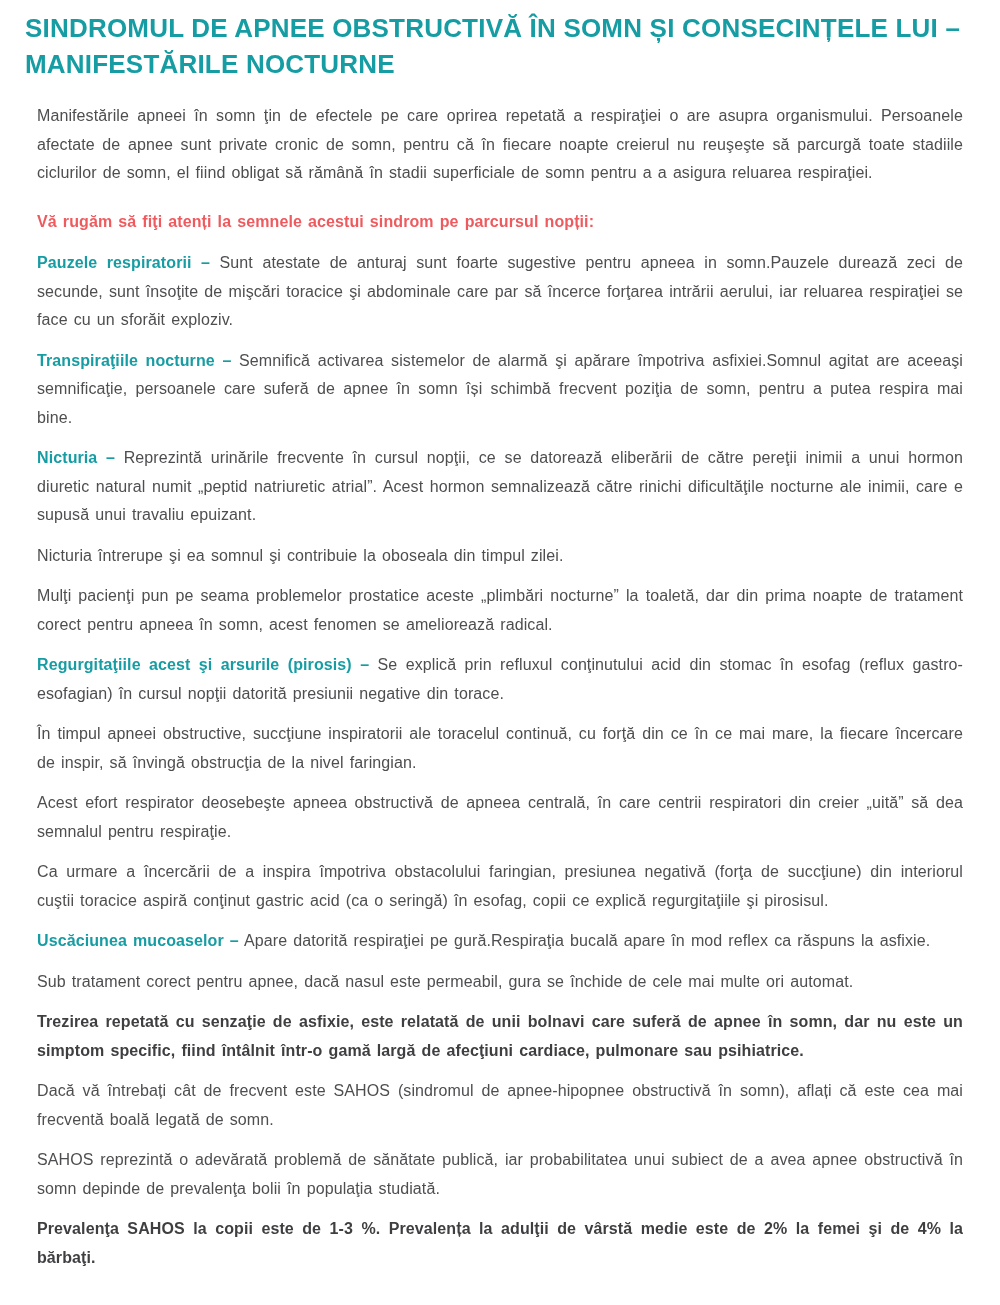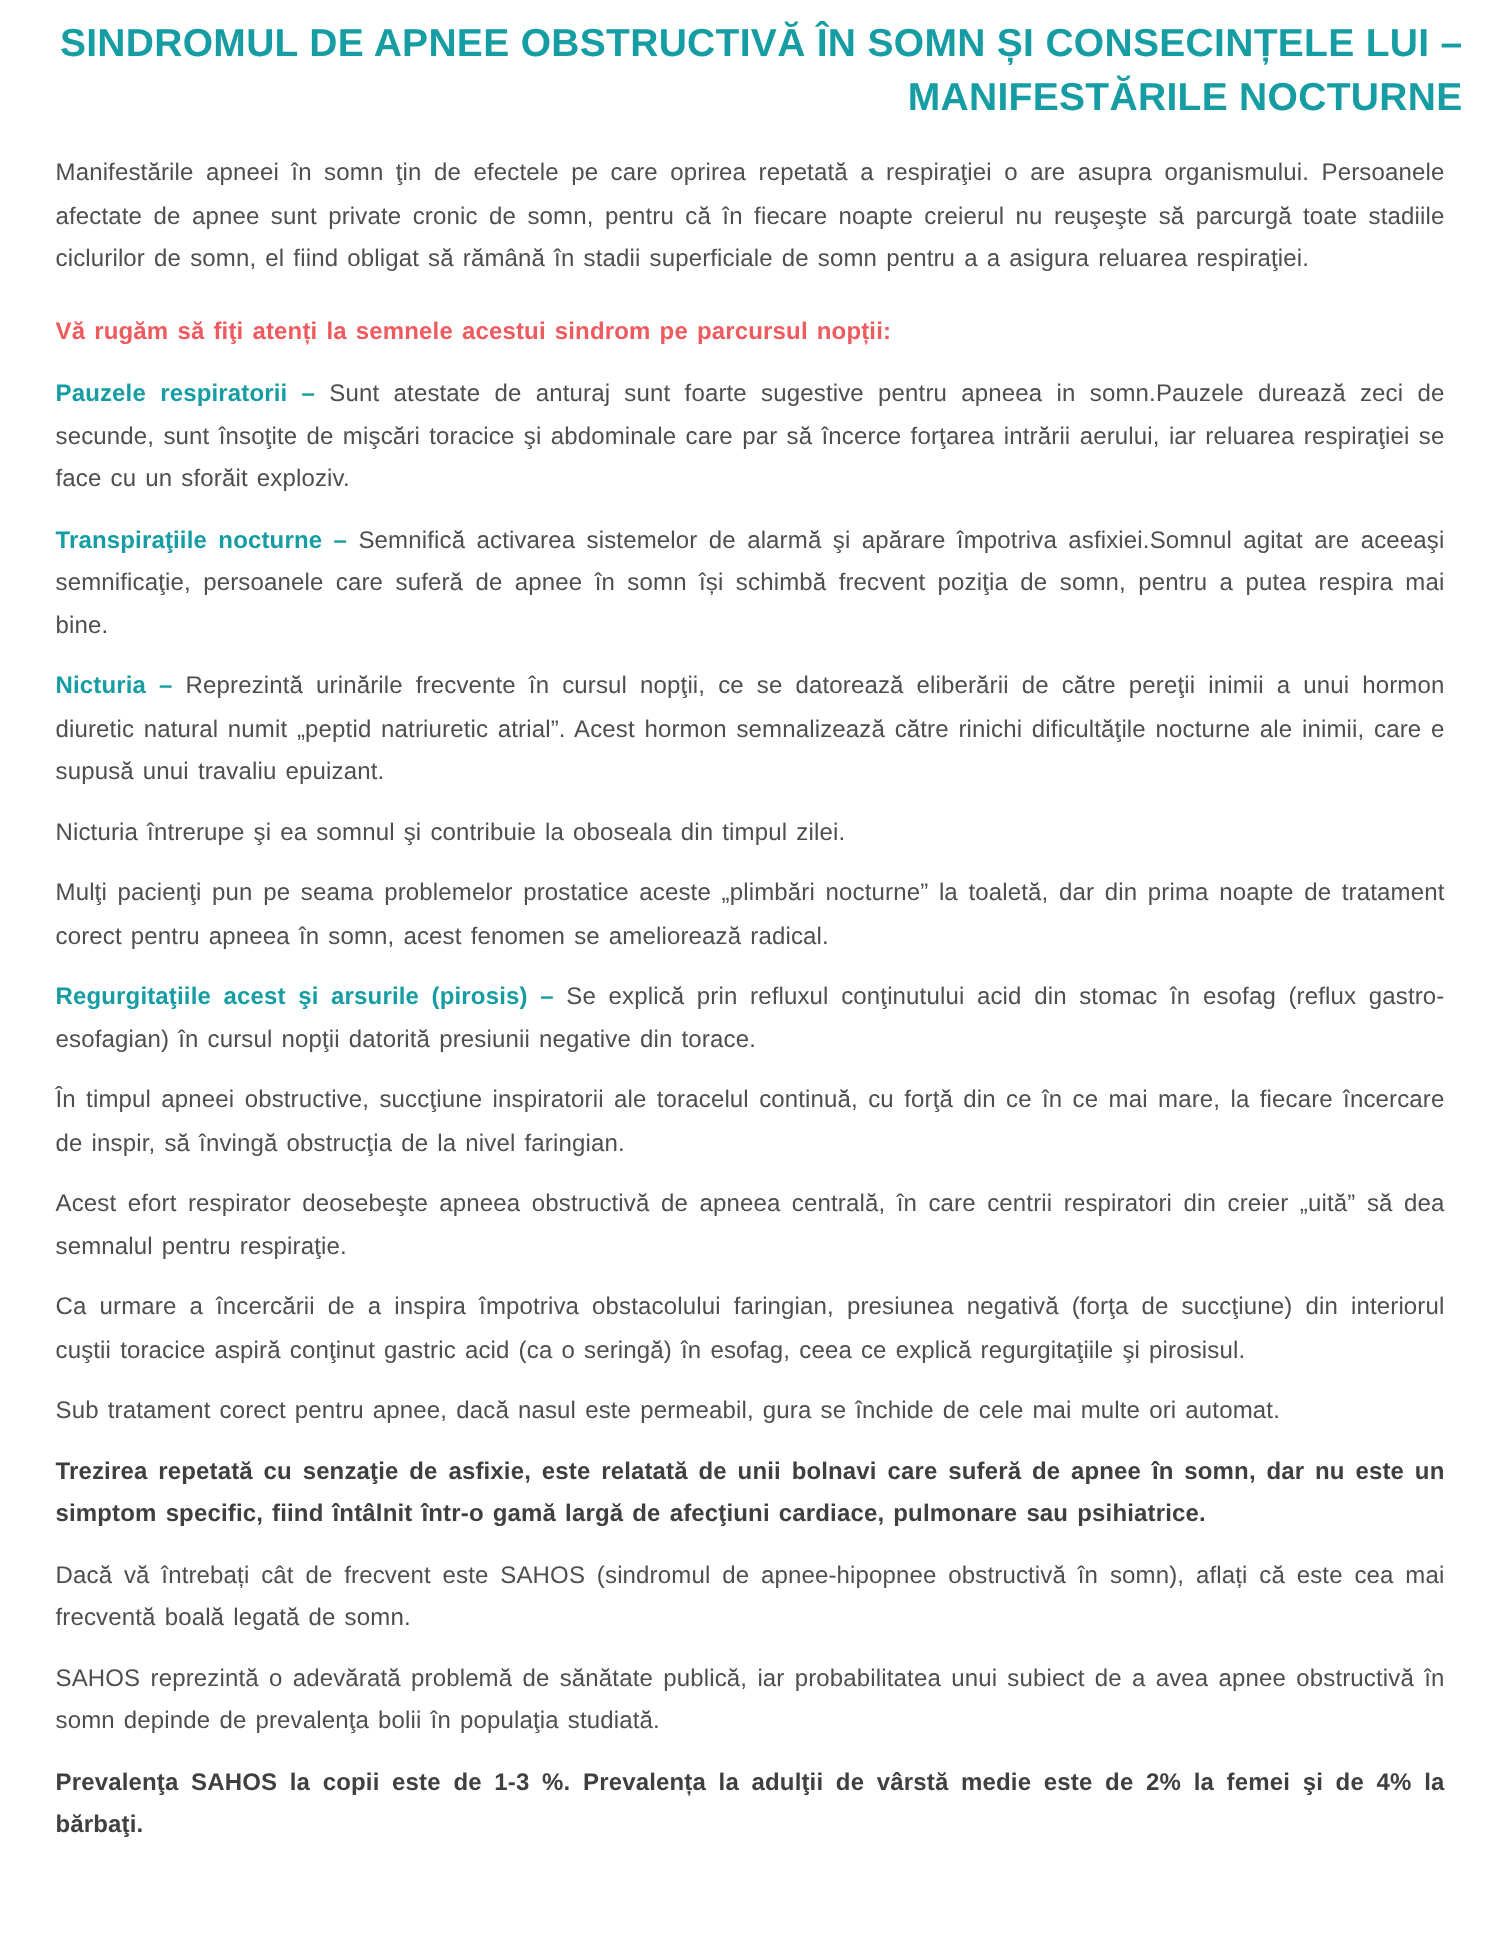--- a/index.html
+++ b/index.html
@@ -17,21 +17,21 @@
     min-height:1305px;
     background:var(--page-bg);
     font-family:"Liberation Sans","DejaVu Sans",sans-serif;
   }
   .page{
     width:1000px;
     padding:8px 25px 20px 25px;
   }
   .title{
     margin:2px 0 20px 0;
-    text-align:right;
+    text-align:left;
     color:var(--accent-teal);
     font-size:26px;
     font-weight:700;
     line-height:36px;
     letter-spacing:0.2px;
   }
   .title .title-line{display:block;white-space:nowrap;}
   .content p{
     margin:12px;
     color:var(--body-text);
@@ -76,20 +76,21 @@
       <p class="intro">Manifestările apneei în somn ţin de efectele pe care oprirea repetată a respiraţiei o are asupra organismului. Persoanele afectate de apnee sunt private cronic de somn, pentru că în fiecare noapte creierul nu reuşeşte să parcurgă toate stadiile ciclurilor de somn, el fiind obligat să rămână în stadii superficiale de somn pentru a a asigura reluarea respiraţiei.</p>
       <p class="red-heading">Vă rugăm să fiţi atenți la semnele acestui sindrom pe parcursul nopții:</p>
       <p class="body"><strong class="lead">Pauzele respiratorii –</strong> Sunt atestate de anturaj sunt foarte sugestive pentru apneea in somn.Pauzele durează zeci de secunde, sunt însoţite de mişcări toracice şi abdominale care par să încerce forţarea intrării aerului, iar reluarea respiraţiei se face cu un sforăit exploziv.</p>
       <p class="body"><strong class="lead">Transpiraţiile nocturne –</strong> Semnifică activarea sistemelor de alarmă şi apărare împotriva asfixiei.Somnul agitat are aceeaşi semnificaţie, persoanele care suferă de apnee în somn își schimbă frecvent poziţia de somn, pentru a putea respira mai bine.</p>
       <p class="body"><strong class="lead">Nicturia –</strong> Reprezintă urinările frecvente în cursul nopţii, ce se datorează eliberării de către pereţii inimii a unui hormon diuretic natural numit „peptid natriuretic atrial”. Acest hormon semnalizează către rinichi dificultăţile nocturne ale inimii, care e supusă unui travaliu epuizant.</p>
       <p class="body">Nicturia întrerupe şi ea somnul şi contribuie la oboseala din timpul zilei.</p>
       <p class="body">Mulţi pacienţi pun pe seama problemelor prostatice aceste „plimbări nocturne” la toaletă, dar din prima noapte de tratament corect pentru apneea în somn, acest fenomen se ameliorează radical.</p>
       <p class="body"><strong class="lead">Regurgitaţiile acest şi arsurile (pirosis) –</strong> Se explică prin refluxul conţinutului acid din stomac în esofag (reflux gastro-esofagian) în cursul nopţii datorită presiunii negative din torace.</p>
       <p class="body">În timpul apneei obstructive, succţiune inspiratorii ale toracelul continuă, cu forţă din ce în ce mai mare, la fiecare încercare de inspir, să învingă obstrucţia de la nivel faringian.</p>
       <p class="body">Acest efort respirator deosebeşte apneea obstructivă de apneea centrală, în care centrii respiratori din creier „uită” să dea semnalul pentru respiraţie.</p>
-      <p class="body">Ca urmare a încercării de a inspira împotriva obstacolului faringian, presiunea negativă (forţa de succţiune) din interiorul cuştii toracice aspiră conţinut gastric acid (ca o seringă) în esofag, ceea ce explică regurgitaţiile şi pirosisul.</p>
+      <p class="body">Ca urmare a încercării de a inspira împotriva obstacolului faringian, presiunea negativă (forţa de succţiune) din interiorul cuştii toracice aspiră conţinut gastric acid (ca o seringă) în esofag, copii ce explică regurgitaţiile şi pirosisul.</p>
+      <p class="body"><strong class="lead">Uscăciunea mucoaselor –</strong> Apare datorită respiraţiei pe gură.Respiraţia bucală apare în mod reflex ca răspuns la asfixie.</p>
       <p class="body">Sub tratament corect pentru apnee, dacă nasul este permeabil, gura se închide de cele mai multe ori automat.</p>
       <p class="bold">Trezirea repetată cu senzaţie de asfixie, este relatată de unii bolnavi care suferă de apnee în somn, dar nu este un simptom specific, fiind întâlnit într-o gamă largă de afecţiuni cardiace, pulmonare sau psihiatrice.</p>
       <p class="body">Dacă vă întrebați cât de frecvent este SAHOS (sindromul de apnee-hipopnee obstructivă în somn), aflați că este cea mai frecventă boală legată de somn.</p>
       <p class="body">SAHOS reprezintă o adevărată problemă de sănătate publică, iar probabilitatea unui subiect de a avea apnee obstructivă în somn depinde de prevalenţa bolii în populaţia studiată.</p>
       <p class="bold">Prevalenţa SAHOS la copii este de 1-3 %. Prevalența la adulţii de vârstă medie este de 2% la femei şi de 4% la bărbaţi.</p>
     </div>
 </div>
 
 </body></html>

